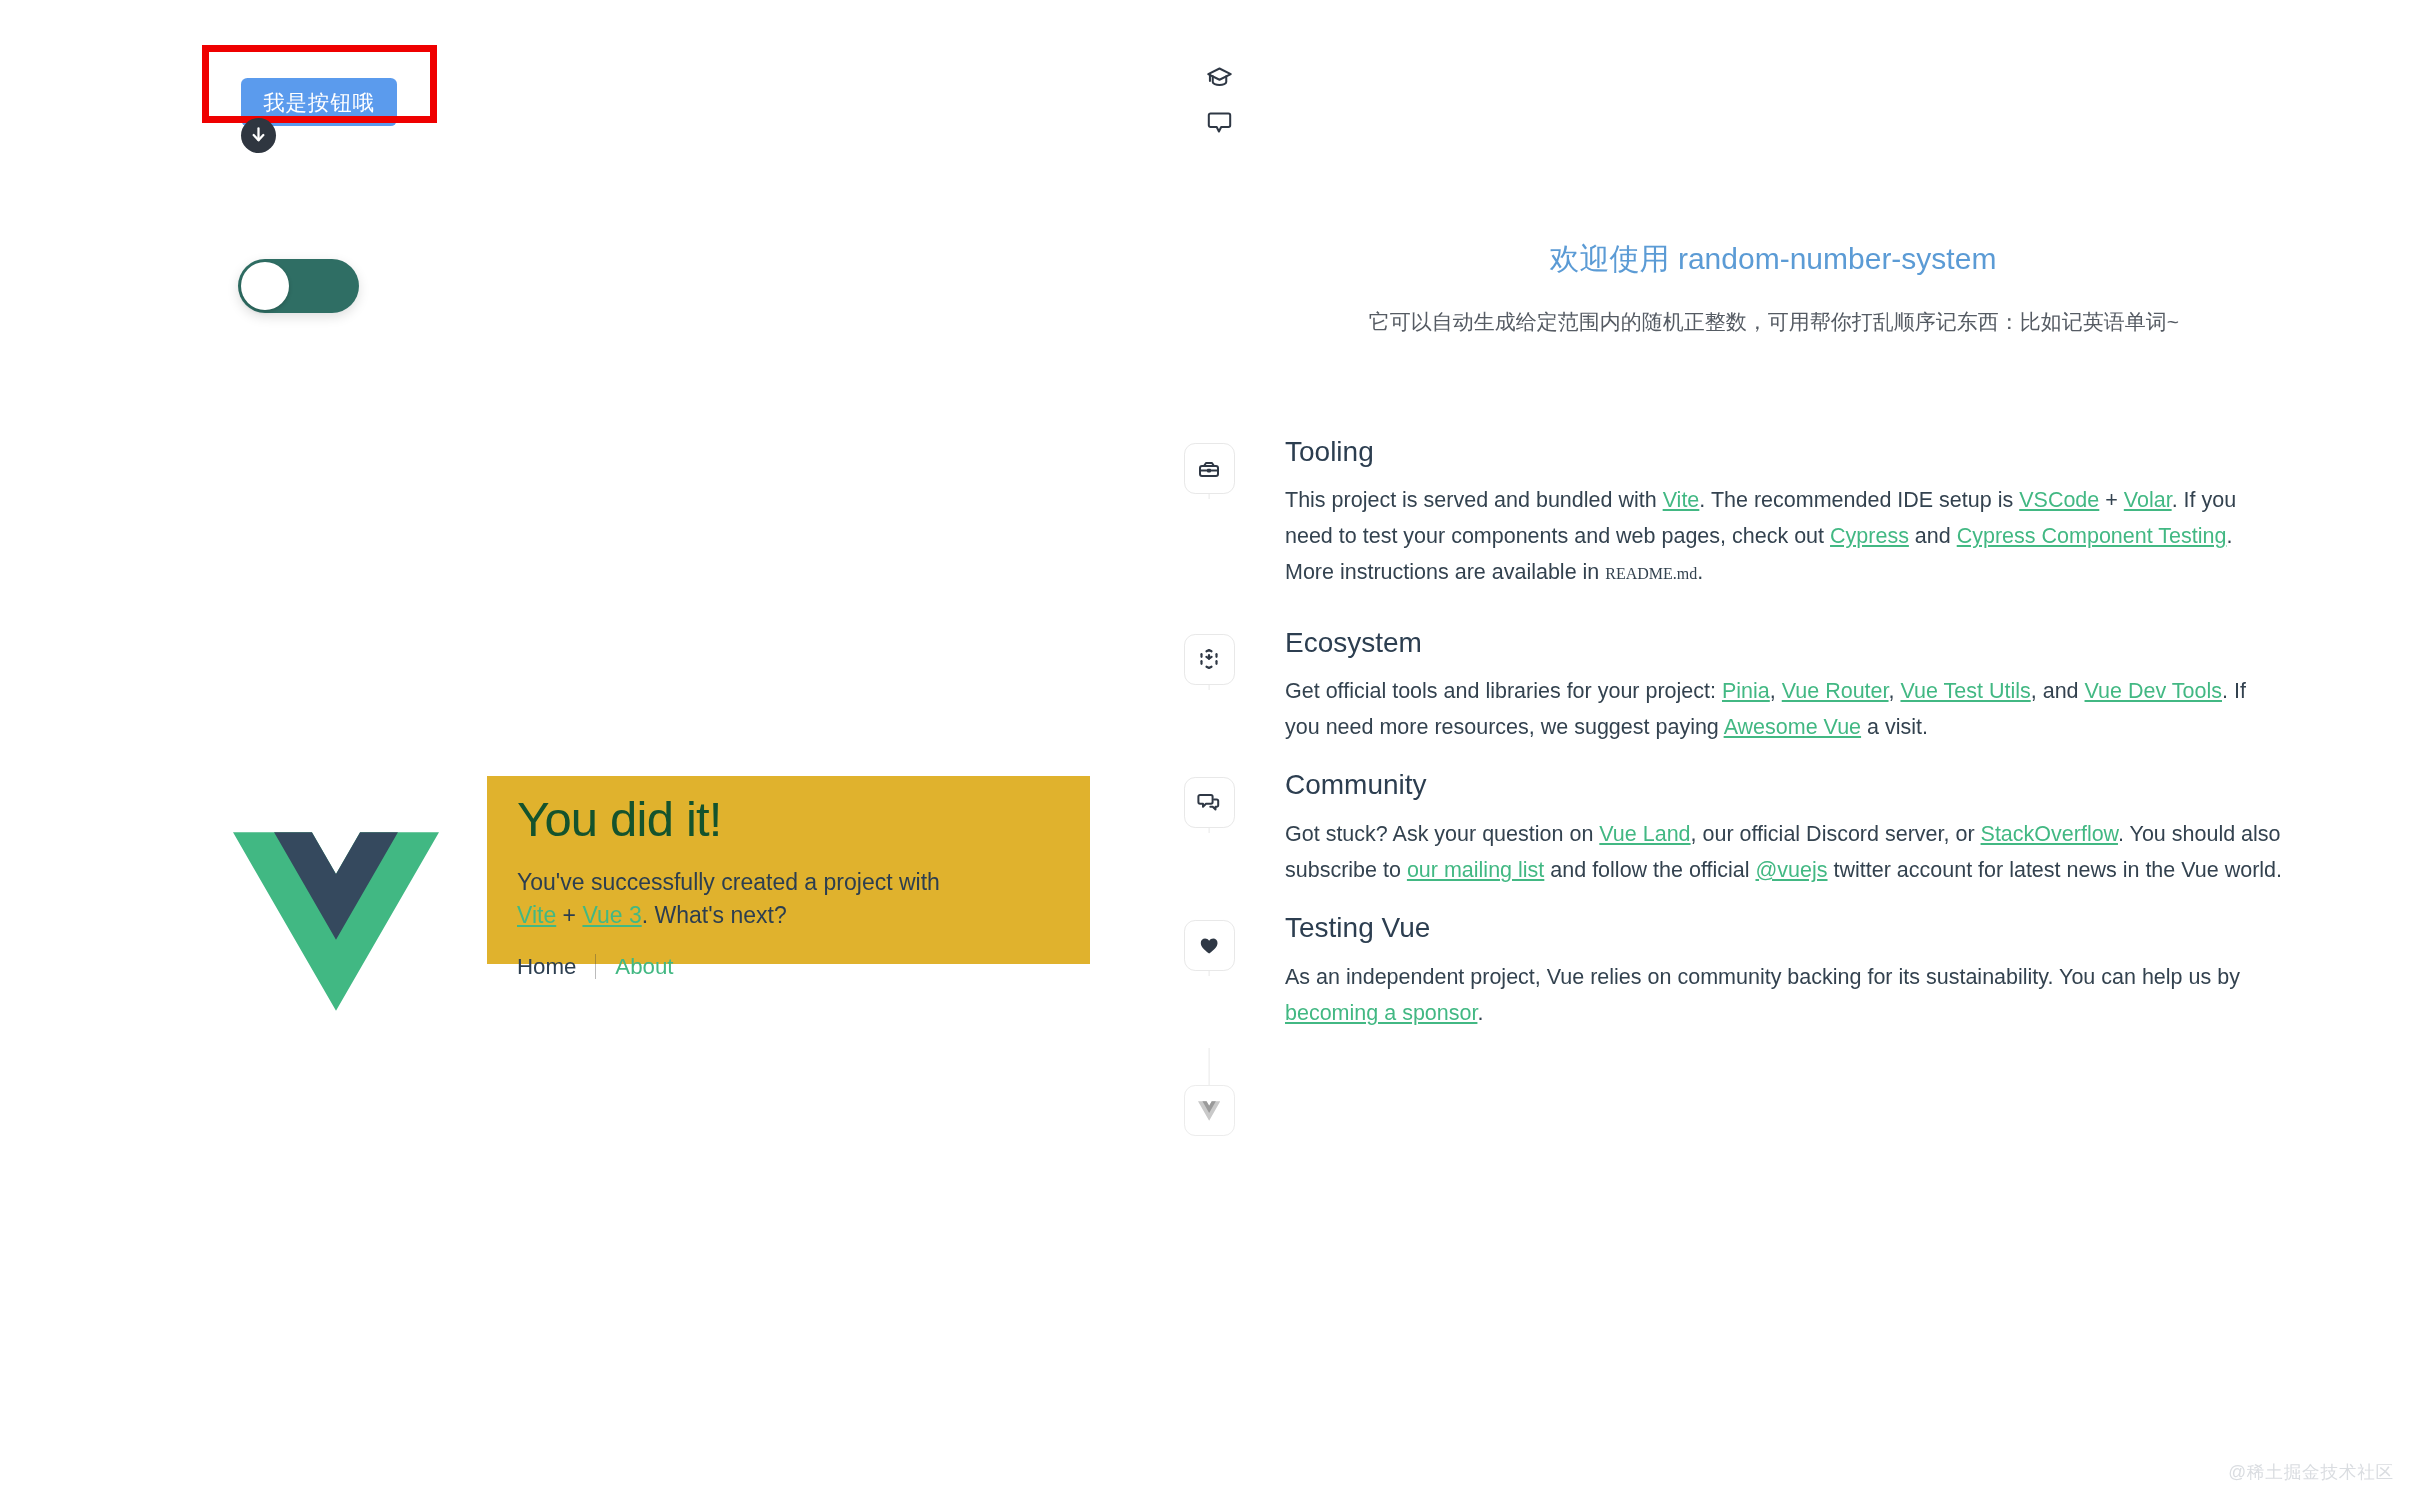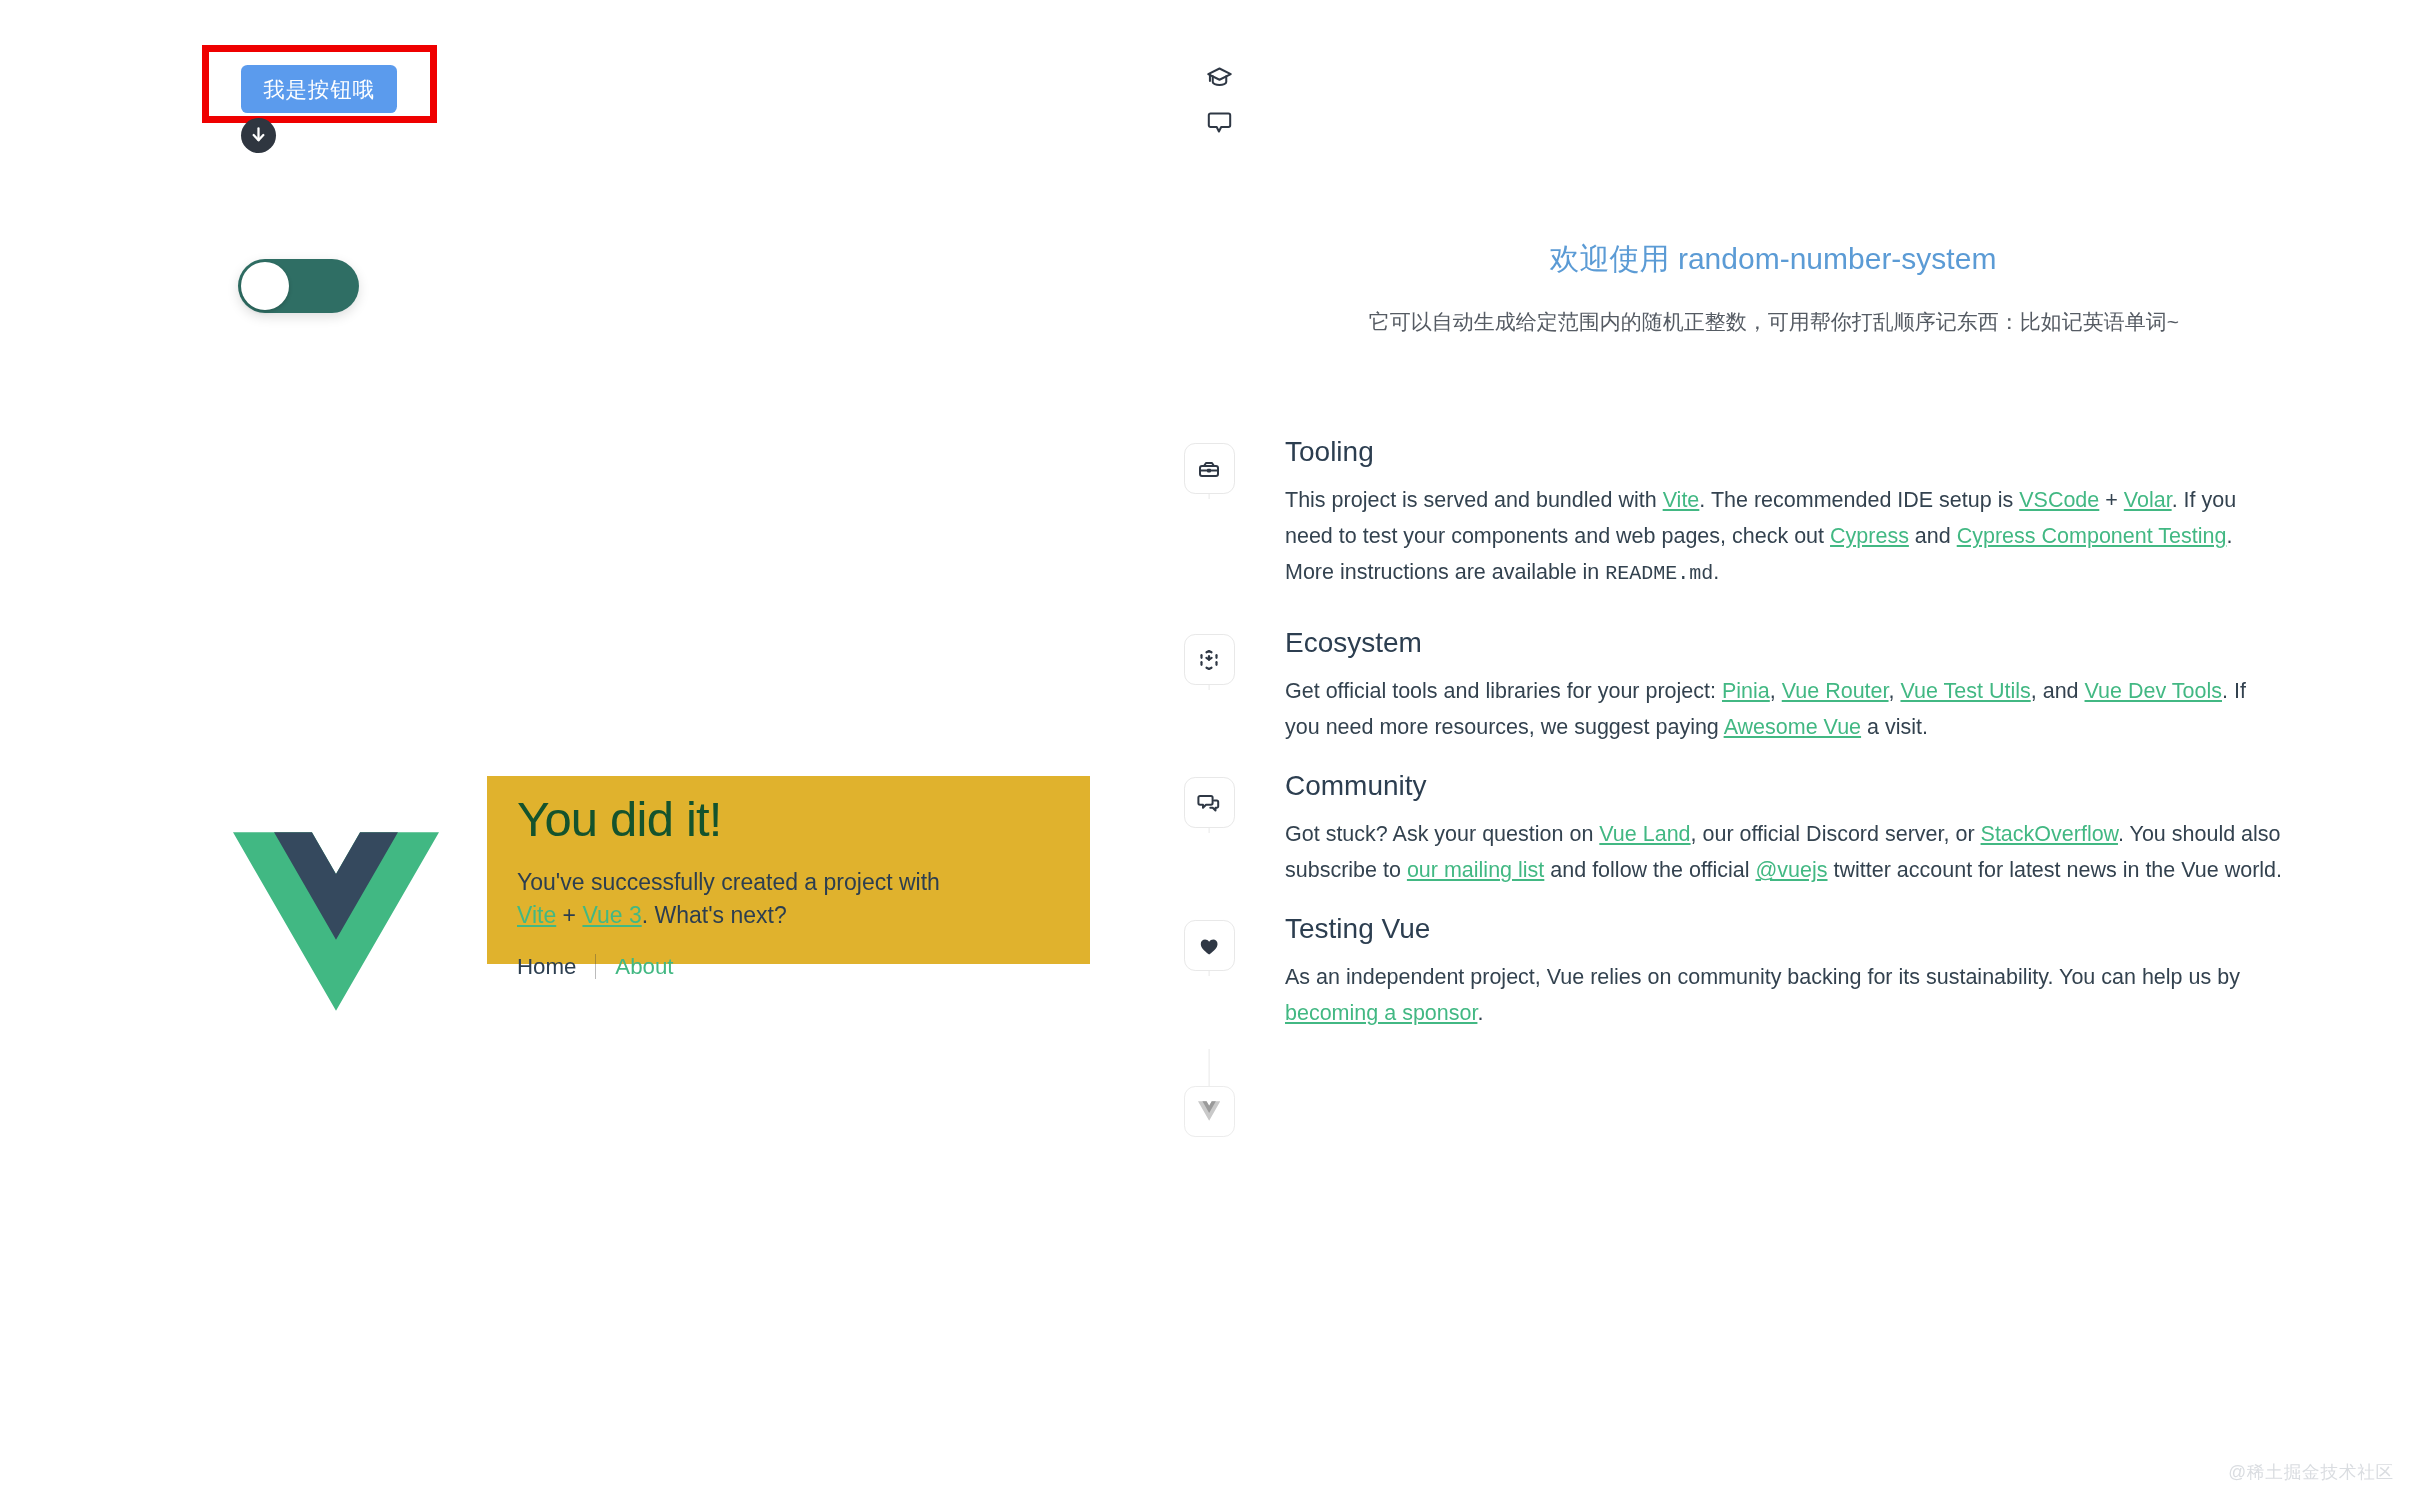--- a/index.html
+++ b/index.html
@@ -33,21 +33,21 @@
     width: 235px;
     height: 78px;
     border: 7.2px solid #ef0000;
     box-sizing: border-box;
     z-index: 6;
   }
 
   #demo-button {
     position: absolute;
     left: 241px;
-    top: 65px;
+    top: 78px;
     width: 156px;
     height: 48px;
     background: #5b9bed;
     color: #ffffff;
     border: none;
     border-radius: 6.4px;
     font-size: 21.5px;
     font-family: "Liberation Sans", sans-serif;
     letter-spacing: 0.8px;
     cursor: pointer;
@@ -248,21 +248,21 @@
     margin: 0 0 14.4px 0;
     line-height: 1.1;
   }
   .sec-body {
     font-size: 21.5px;
     line-height: 1.68;
     color: #33424f;
     margin: 0;
   }
   .lnk { color: #42b883; }
-  .mono { font-family: Liberation Mono, monospace; font-size: 20px; }
+  .mono { font-family: Liberation Serif, serif; font-size: 16px; }
 
   #sections .section-row:nth-child(1) .text-col { padding-bottom: 37px; }
   #sections .section-row:nth-child(2) .text-col { padding-bottom: 25.5px; }
   #sections .section-row:nth-child(3) .text-col { padding-bottom: 25.5px; }
   #sections .section-row:nth-child(4) .text-col { padding-bottom: 25.5px; }
   #sections .section-row:nth-child(5) .text-col { padding-bottom: 25.5px; }
 
   
   #timeline-tail {
     position: relative;

